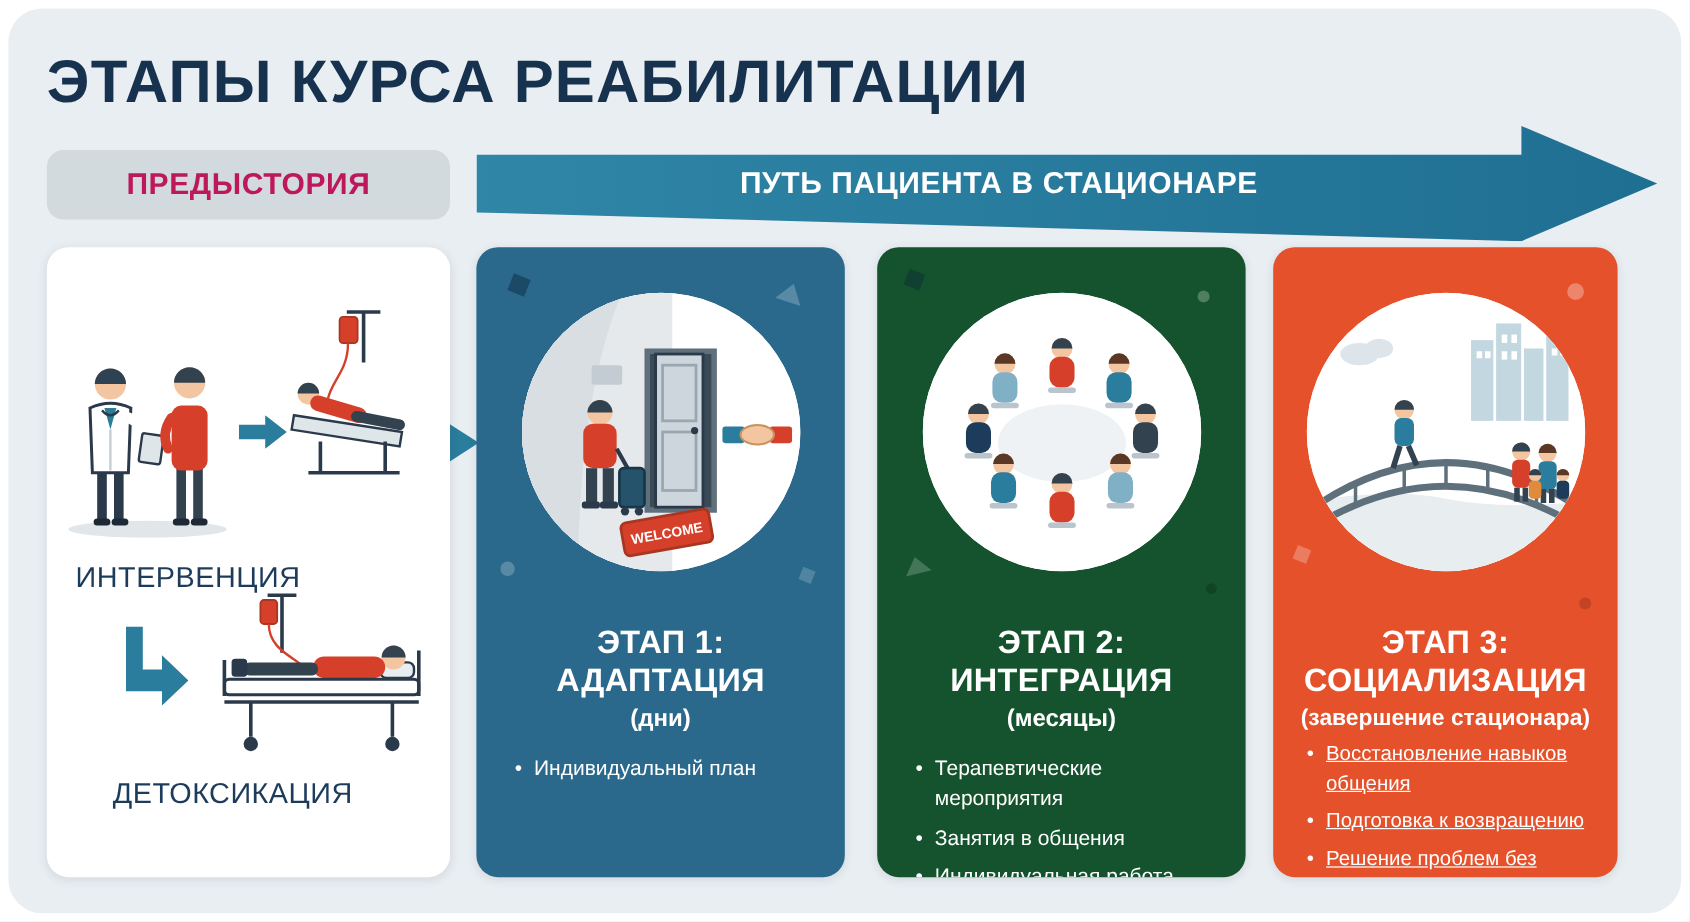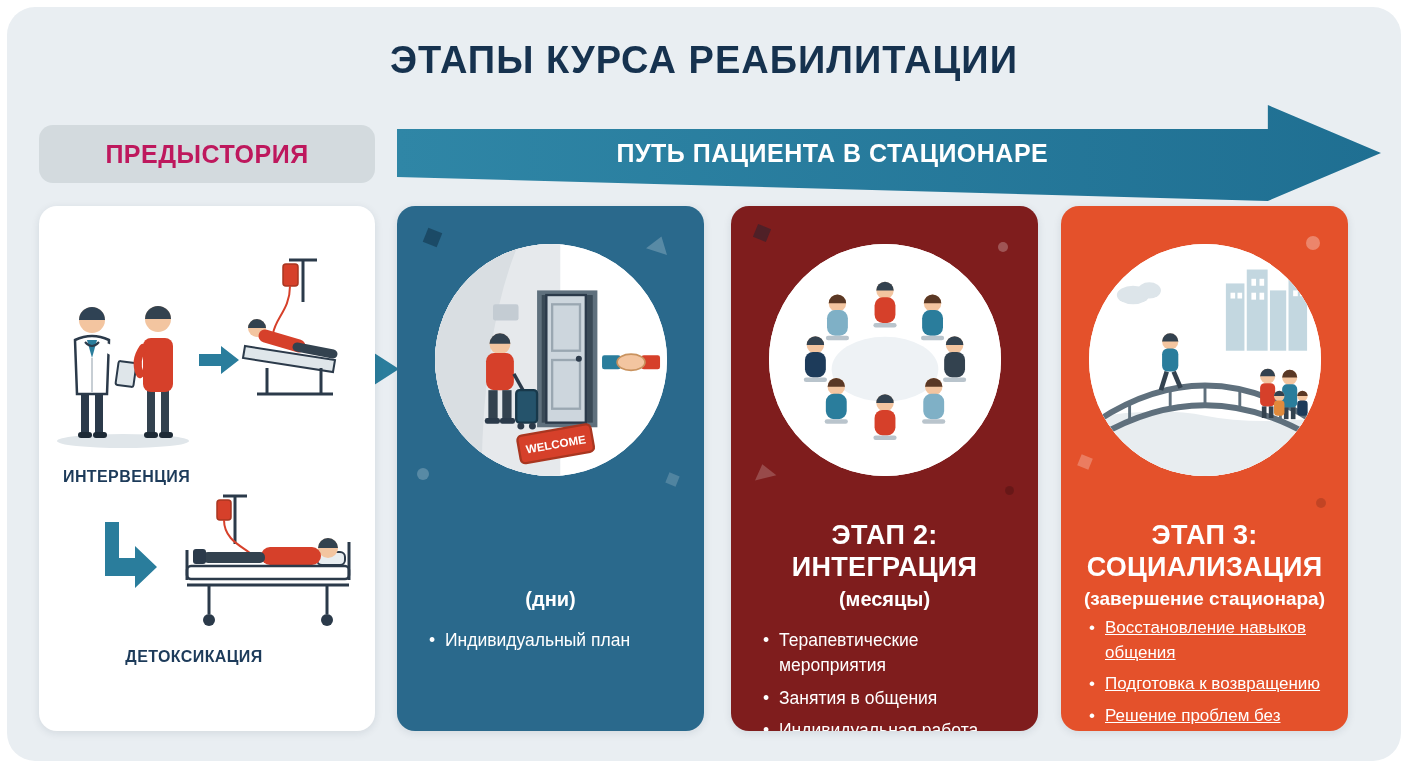--- a/index.html
+++ b/index.html
@@ -10,23 +10,24 @@
     position: relative;
     overflow: hidden;
   }
   .canvas {
     position: absolute; inset: 7px;
     background: #e9eef2;
     border-radius: 28px;
   }
   .main-title {
     position: absolute; top: 32px; left: 0; right: 0;
-    text-align: center;
-    font-size: 38px; font-weight: 800; letter-spacing: 1px;
+    text-align: left;
+    font-size: 50px; font-weight: 800; letter-spacing: 1px;
     color: #16324f;
+    padding-left: 32px;
   }
   .prehistory-pill {
     position: absolute; left: 32px; top: 118px; width: 336px; height: 58px;
     background: #d3dade; border-radius: 14px;
     display: flex; align-items: center; justify-content: center;
     font-size: 25px; font-weight: 700; color: #be185d; letter-spacing: .5px;
   }
   .arrow-banner {
     position: absolute; left: 390px; top: 96px; width: 984px; height: 100px;
     background: linear-gradient(90deg, #2f86a6, #1f6f92);
@@ -38,21 +39,21 @@
     color: #ffffff; font-size: 25px; font-weight: 700; letter-spacing: .5px;
   }
   .panel {
     position: absolute; top: 199px; height: 525px;
     border-radius: 18px;
     box-shadow: 0 2px 8px rgba(20,40,60,.10);
   }
   .prehistory-card { left: 32px; width: 336px; background: #ffffff; }
   .stage { width: 307px; color: #ffffff; overflow: hidden; }
   .stage-1 { left: 390px; background: #2a698c; }
-  .stage-2 { left: 724px; background: #7f1d1d; }
+  .stage-2 { left: 724px; background: #14532d; }
   .stage-3 { left: 1054px; width: 287px; background: #e4512b; }
   .stage-circle {
     position: absolute; top: 38px; left: 50%; transform: translateX(-50%);
     width: 232px; height: 232px; background: #ffffff; border-radius: 50%;
     overflow: hidden;
   }
   .stage-circle svg { width: 100%; height: 100%; display: block; }
   .stage-title {
     position: absolute; top: 314px; left: 0; right: 0;
     text-align: center; font-weight: 800; font-size: 27px; line-height: 1.18;
@@ -65,21 +66,21 @@
   }
   .stage-3 .stage-subtitle { font-size: 19px; }
   .bullets {
     position: absolute; top: 422px; left: 32px; right: 14px;
     list-style: none; font-size: 17.5px; line-height: 1.45;
   }
   .bullets li { position: relative; padding-left: 16px; margin-bottom: 7px; }
   .bullets li::before { content: "\2022"; position: absolute; left: 0; top: 0; }
   .stage-3 .bullets { top: 410px; font-size: 17px; left: 28px; text-decoration: underline; }
   .pre-label {
-    position: absolute; font-size: 16px; font-weight: 700;
+    position: absolute; font-size: 24px; font-weight: 400;
     color: #1d3b5a; letter-spacing: .4px;
   }
   .pre-label.intervention { left: 24px; top: 262px; }
   .pre-label.detox { left: 40px; top: 442px; width: 230px; text-align: center; }
   .abs { position: absolute; }
   .decor { position: absolute; }
   .decor.dot { border-radius: 50%; }
   .decor.sq { transform: rotate(22deg); }
   .decor.tri { width: 0; height: 0; border-left: 11px solid transparent; border-right: 11px solid transparent; }
   svg { display: block; }
@@ -223,20 +224,24 @@
           <rect x="178" y="96" width="16" height="12" rx="2" fill="#d6402a"></rect>
           <ellipse cx="169" cy="102" rx="12" ry="7" fill="#f3c5a0" stroke="#c9935f" stroke-width="1.5"></ellipse>
         </g>
         <g transform="rotate(-10 105 172)">
           <rect x="72" y="160" width="64" height="24" rx="4" fill="#d6402a" stroke="#a93620" stroke-width="2"></rect>
           <text x="104" y="176" text-anchor="middle" font-size="10" font-weight="bold" fill="#ffffff">WELCOME</text>
         </g>
       </svg>
     </div>
 
+    <div class="stage-title">
+      <span>ЭТАП 1:</span>
+      <span>АДАПТАЦИЯ</span>
+    </div>
     <div class="stage-subtitle">(дни)</div>
     <ul class="bullets">
       <li>Индивидуальный план</li>
     </ul>
   </div>
 
   <div class="panel stage stage-2">
     <div class="decor sq" style="left:24px;top:20px;width:14px;height:14px;background:rgba(8,38,56,.4);"></div>
     <div class="decor dot" style="right:30px;top:36px;width:10px;height:10px;background:rgba(255,255,255,.25);"></div>
     <div class="decor tri" style="left:22px;top:258px;border-bottom:14px solid rgba(255,255,255,.2);transform:rotate(-14deg);"></div>

